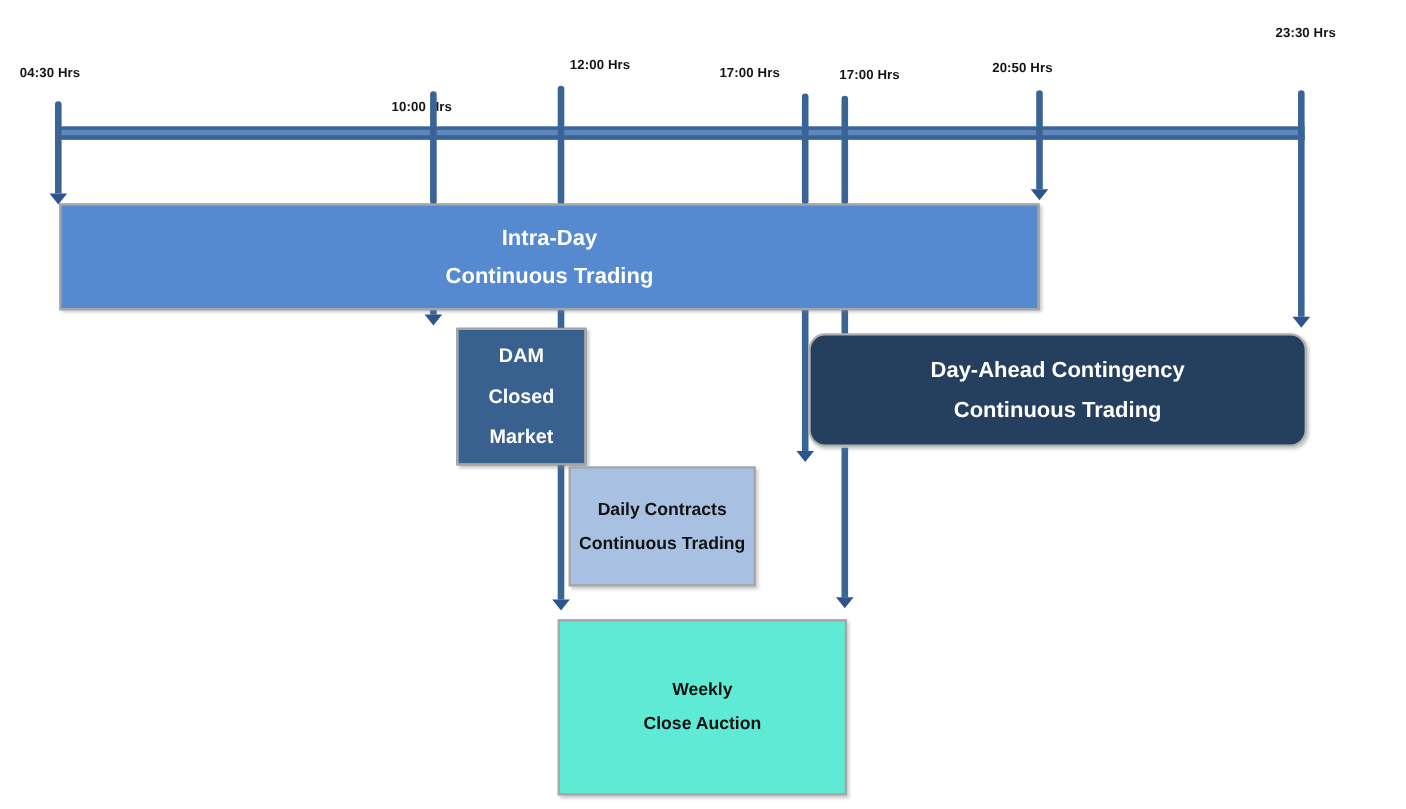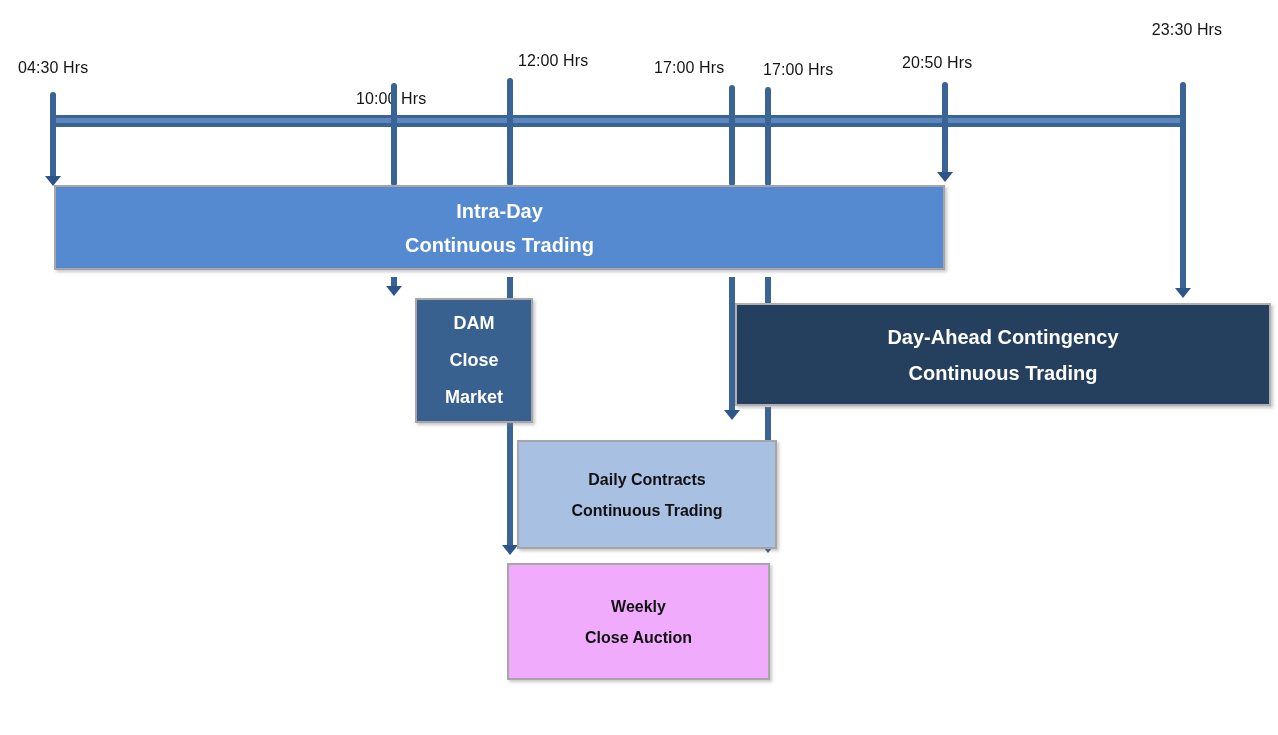--- a/index.html
+++ b/index.html
@@ -6,21 +6,21 @@
   .canvas{
     position:relative;
     width:1278px;height:735px;
     background:#ffffff;
     font-family:"Liberation Sans", sans-serif;
     overflow:hidden;
   }
   
   .tlabel{
     position:absolute;
-    font-size:16px;font-weight:normal;color:#141414;
+    font-size:12px;font-weight:bold;color:#141414;
     white-space:nowrap;letter-spacing:.1px;
   }
   .tlabel.two-line{text-align:center;line-height:30px;}
   #t0030{left:18px;top:59px;}
   #t1000{left:356px;top:54px;margin-top:36px;}
   #t1200{left:518px;top:52px;text-align:center;}
   #t1700a{left:654px;top:59px;}
   #t1700b{left:763px;top:61px;}
   #t2030{left:902px;top:54px;}
   #t2330{left:1122px;top:15px;width:130px;}
@@ -56,25 +56,25 @@
   #vl-1700b-mid {left:765px; top:277px; height:27px; border-radius:0;}
   #vl-1700b-bot {left:765px; top:407px; height:136px;border-radius:0;}
   
   .pbox{
     position:absolute;box-sizing:border-box;
     border:2px solid #A6A6A6;
     box-shadow:2px 2px 3px rgba(130,130,130,.45);
     display:flex;flex-direction:column;align-items:center;justify-content:center;
     text-align:center;font-weight:bold;
   }
-  #box-intra   {left:54px; top:185px;width:891px;height:85px; background:#5589D0;color:#ffffff;font-size:20px;line-height:34px;z-index:1;}
+  #box-intra   {left:54px; top:185px;width:891px;height:97px; background:#5589D0;color:#ffffff;font-size:20px;line-height:34px;z-index:1;}
   #box-dam     {left:390px;top:298px;width:118px;height:125px;background:#39618F;color:#ffffff;font-size:18px;line-height:37px;z-index:1;margin-left:25px;}
-  #box-dayahead{left:735px;top:303px;width:536px;height:103px;background:#253F5F;color:#ffffff;font-size:20px;line-height:36px;z-index:2;border-color:#B0B0B0;}
-  #box-daily   {left:517px;top:440px;width:260px;height:109px;background:#A8C1E2;color:#111111;font-size:16px;line-height:31px;z-index:1;}
-  #box-weekly  {left:507px;top:563px;width:263px;height:117px;background:#f0abfc;color:#111111;font-size:16px;line-height:31px;z-index:1;}
+  #box-dayahead{left:735px;top:303px;width:453px;height:103px;background:#253F5F;color:#ffffff;font-size:20px;line-height:36px;z-index:2;border-color:#B0B0B0;border-radius:15px;}
+  #box-daily   {left:517px;top:424px;width:170px;height:109px;background:#A8C1E2;color:#111111;font-size:16px;line-height:31px;z-index:1;}
+  #box-weekly  {left:507px;top:563px;width:263px;height:160px;background:#5eead4;color:#111111;font-size:16px;line-height:31px;z-index:1;}
 </style>
 </head>
 <body>
 
 <div class="canvas">
 
   <div class="hband"></div>
 
   <div class="tlabel" id="t0030">04:30 Hrs</div>
   <div class="tlabel" id="t1000">10:00 Hrs</div>
@@ -99,21 +99,21 @@
   <div class="vline" id="vl-1700b-mid"></div>
   <div class="vline arrow" id="vl-1700b-bot"></div>
 
   <div class="pbox" id="box-intra">
     <div>Intra-Day</div>
     <div>Continuous Trading</div>
   </div>
 
   <div class="pbox" id="box-dam">
     <div>DAM</div>
-    <div>Close</div>
+    <div>Closed</div>
     <div>Market</div>
   </div>
 
   <div class="pbox" id="box-dayahead">
     <div>Day-Ahead Contingency</div>
     <div>Continuous Trading</div>
   </div>
 
   <div class="pbox" id="box-daily">
     <div>Daily Contracts</div>

